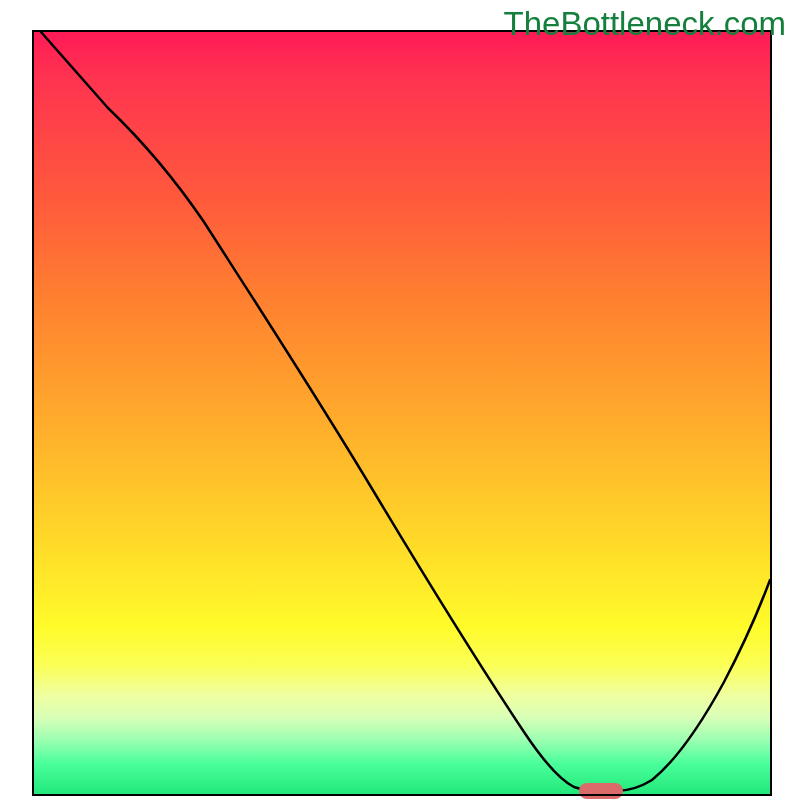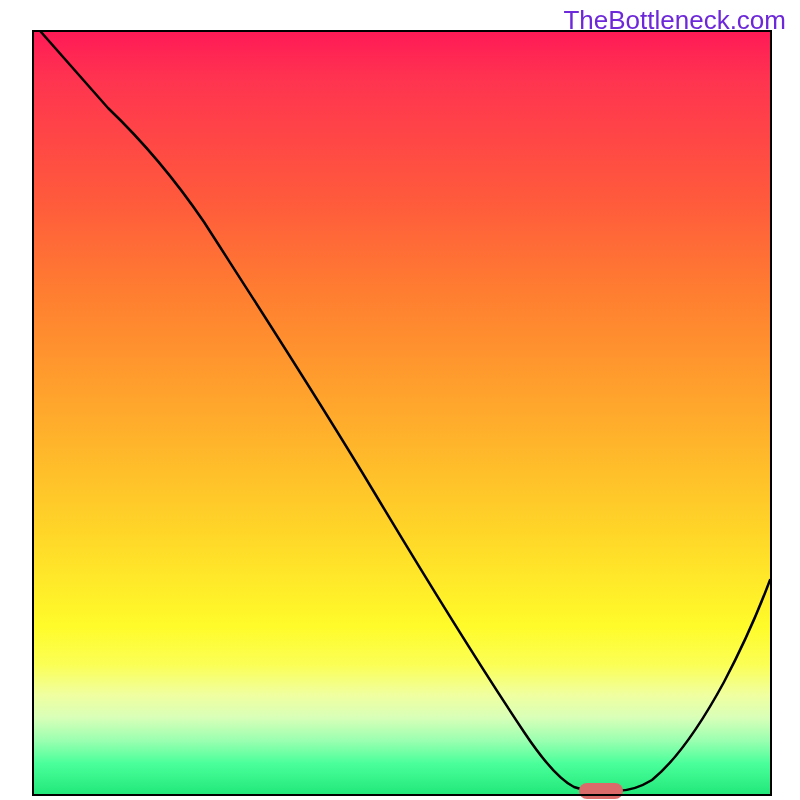--- a/index.html
+++ b/index.html
@@ -1,17 +1,17 @@
 <!DOCTYPE html>
 <html><head>
 <meta charset="utf-8">
 <style>
 body { margin: 0; padding: 0; background: #fff; }
 .container { position: relative; width: 800px; height: 800px; background: #fff; }
-.watermark { position: absolute; top: 5px; right: 14px; font-family: Arial, sans-serif; font-size: 26px; color: #6d28d9; font-weight: 500; z-index: 10; }
+.watermark { position: absolute; top: 5px; right: 14px; font-family: Arial, sans-serif; font-size: 33px; color: #15803d; font-weight: 500; z-index: 10; }
 .chart-frame { position: absolute; left: 32px; top: 32px; width: 738px; height: 762px; border: 2px solid #000; border-top: none; border-right: none; box-sizing: content-box; }
 .frame-top { position: absolute; left: 32px; top: 30px; width: 740px; height: 2px; background: #000; }
 .frame-right { position: absolute; left: 770px; top: 30px; width: 2px; height: 766px; background: #000; }
 .gradient { position: absolute; left: 34px; top: 32px; width: 736px; height: 762px;
   background: linear-gradient(to bottom,
     #ff1a56 0%,
     #ff3350 6%,
     #ff5a3c 22%,
     #ff8030 35%,
     #ffa92c 50%,

